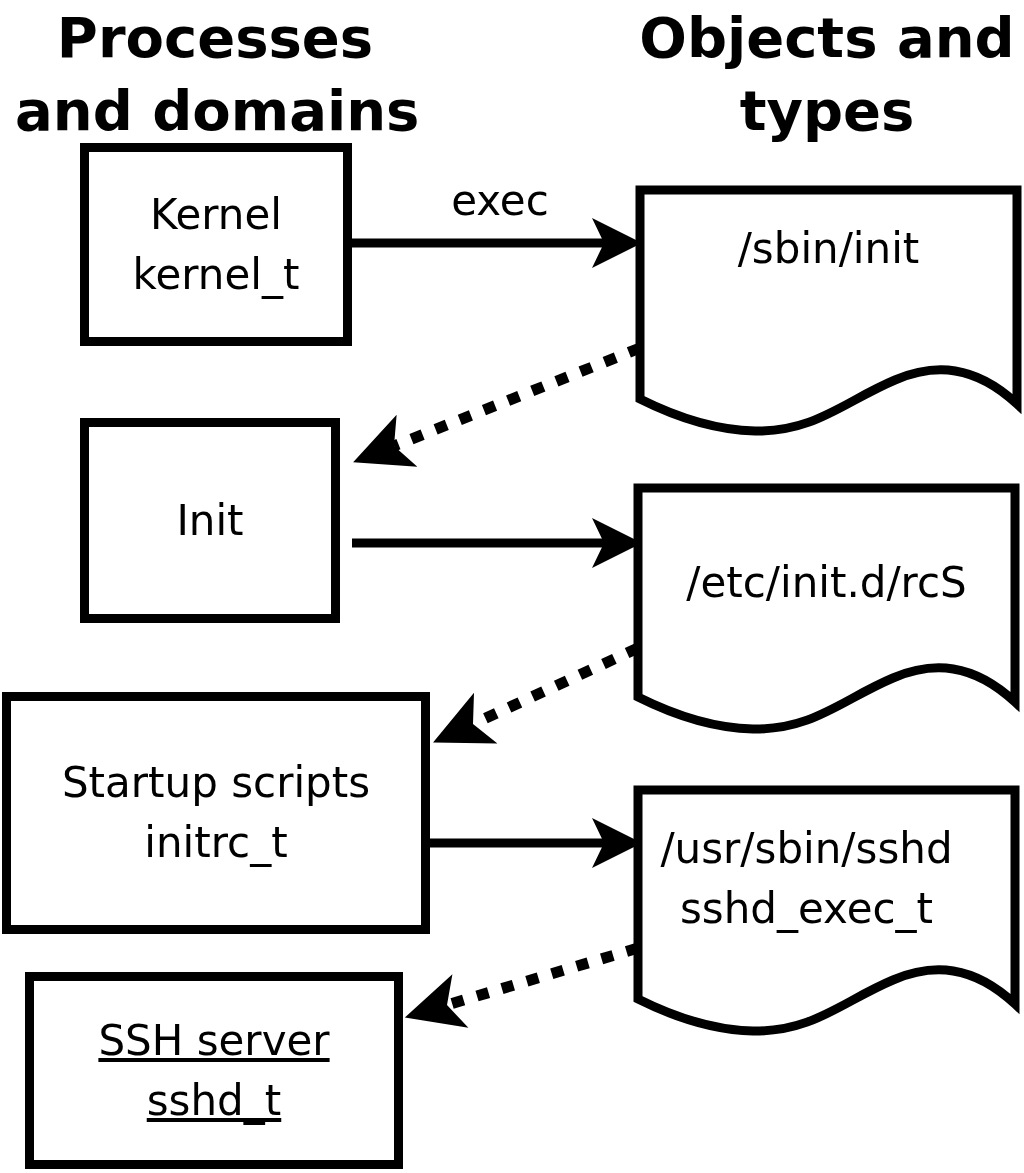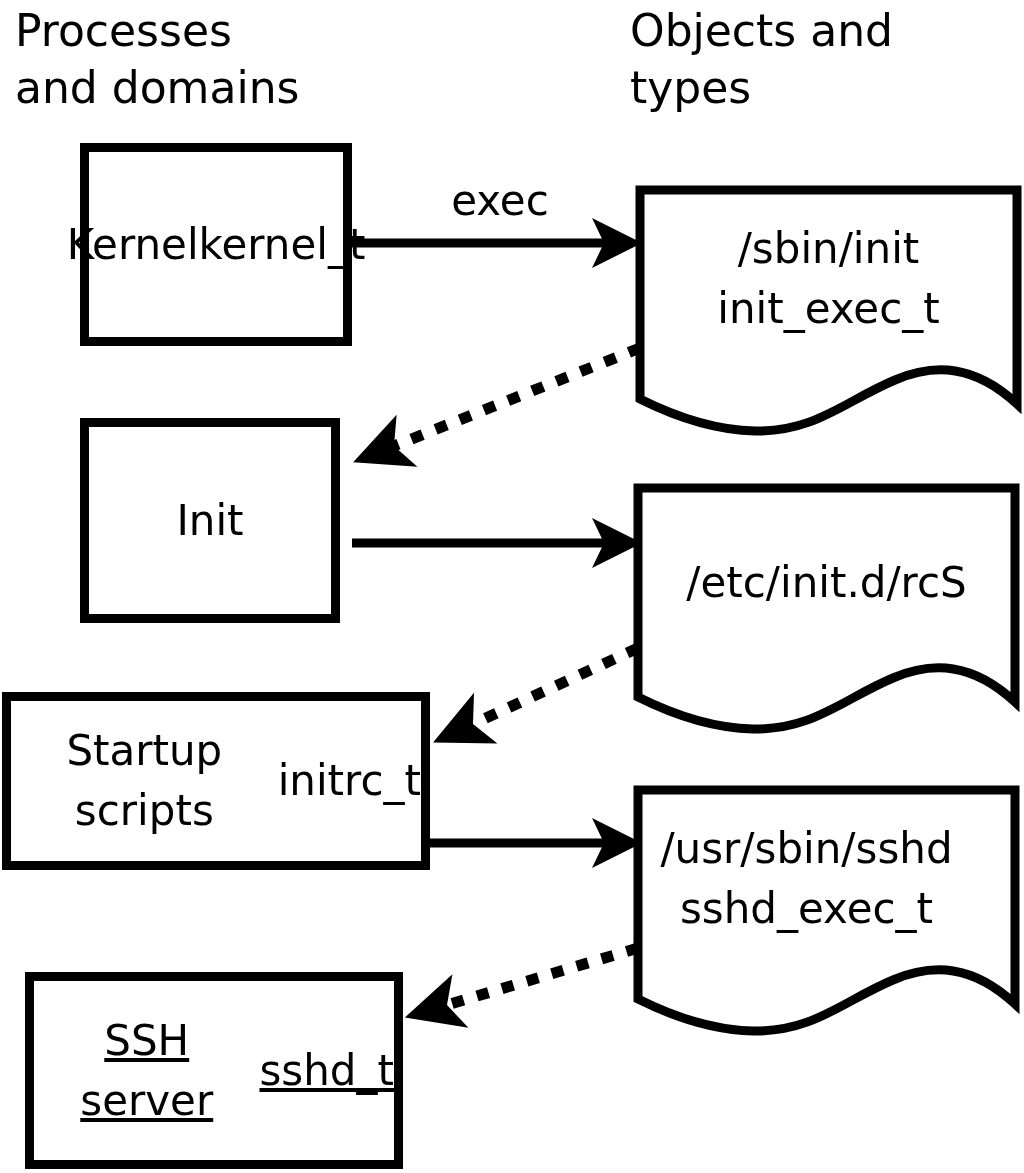--- a/index.html
+++ b/index.html
@@ -16,42 +16,44 @@
     color: #000000;
     overflow: hidden;
   }
   .layer {
     position: absolute;
     left: 0;
     top: 0;
   }
   .hdr {
     position: absolute;
-    font-weight: normal;
-    font-size: 44px;
+    text-align: center;
+    font-weight: bold;
+    font-size: 56px;
     line-height: 1.3;
     white-space: nowrap;
   }
   .hdr-left  { left: 15px;  top: 2px;  width: 400px; }
   .hdr-right { left: 630px; top: 2px;  width: 394px; }
   .pbox {
     position: absolute;
     box-sizing: border-box;
     border: 9px solid #000000;
     background: #ffffff;
     display: flex;
+    flex-direction: column;
     align-items: center;
     justify-content: center;
     text-align: center;
     font-size: 42px;
     line-height: 1.42;
   }
   .pbox-kernel  { left: 80px; top: 143px; width: 272px; height: 203px; }
   .pbox-init    { left: 80px; top: 418px; width: 260px; height: 205px; }
-  .pbox-initrc  { left: 2px;  top: 692px; width: 428px; height: 178px; }
+  .pbox-initrc  { left: 2px;  top: 692px; width: 428px; height: 242px; }
   .pbox-sshd    { left: 25px; top: 972px; width: 378px; height: 197px; text-decoration: underline; }
   .doctext {
     position: absolute;
     width: 377px;
     text-align: center;
     font-size: 42px;
     line-height: 1.43;
   }
   .doctext-1 { left: 640px; top: 219px; }
   .doctext-2 { left: 638px; top: 517px; margin-top: 36px; }
@@ -121,21 +123,20 @@
     <div>Startup scripts</div>
     <div>initrc_t</div>
   </div>
   <div class="pbox pbox-sshd">
     <div>SSH server</div>
     <div>sshd_t</div>
   </div>
 
   <div class="doctext doctext-1">
     <div>/sbin/init</div>
-    <div>init_exec_t</div>
   </div>
   <div class="doctext doctext-2">
     <div>/etc/init.d/rcS</div>
   </div>
   <div class="doctext doctext-3">
     <div>/usr/sbin/sshd</div>
     <div>sshd_exec_t</div>
   </div>
 
 </div>

